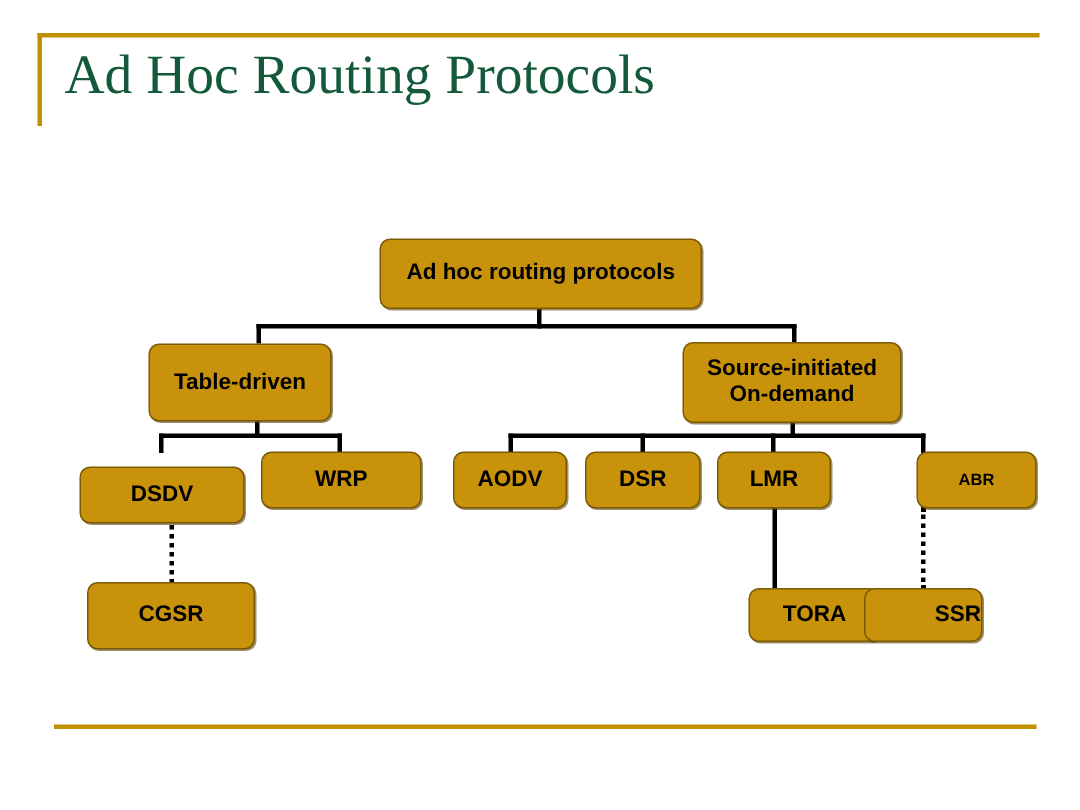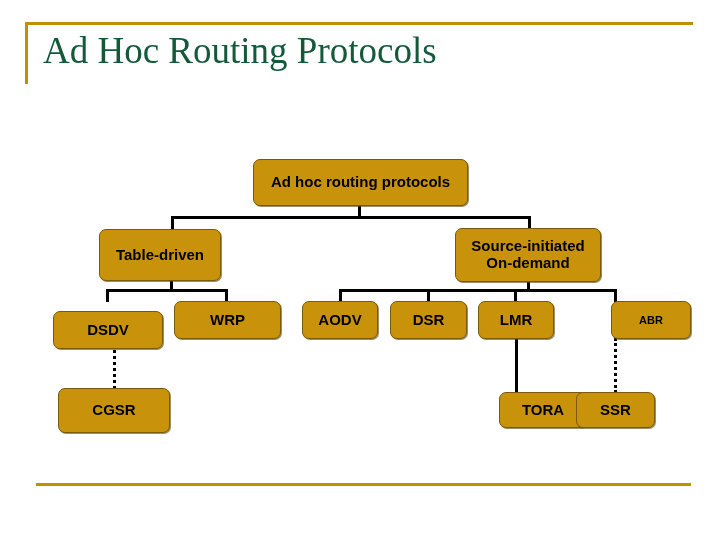--- a/index.html
+++ b/index.html
@@ -170,18 +170,18 @@
   </div>
 
   <div class="node" style="left:58px; top:388px; width:112px; height:45px; font-size:15px;">
     <span class="node-label">CGSR</span>
   </div>
 
   <div class="node" style="left:475px; top:392px; width:88px; height:36px; font-size:15px;margin-left:24px;">
     <span class="node-label">TORA</span>
   </div>
 
-  <div class="node" style="left:576px; top:392px; width:79px; height:36px; font-size:15px;">
+  <div class="node" style="left:576px; top:392px; width:79px; height:36px; font-size:15px;text-align:right;">
     <span class="node-label">SSR</span>
   </div>
 
   <div id="footer-rule"></div>
 </div>
 
 </body></html>

